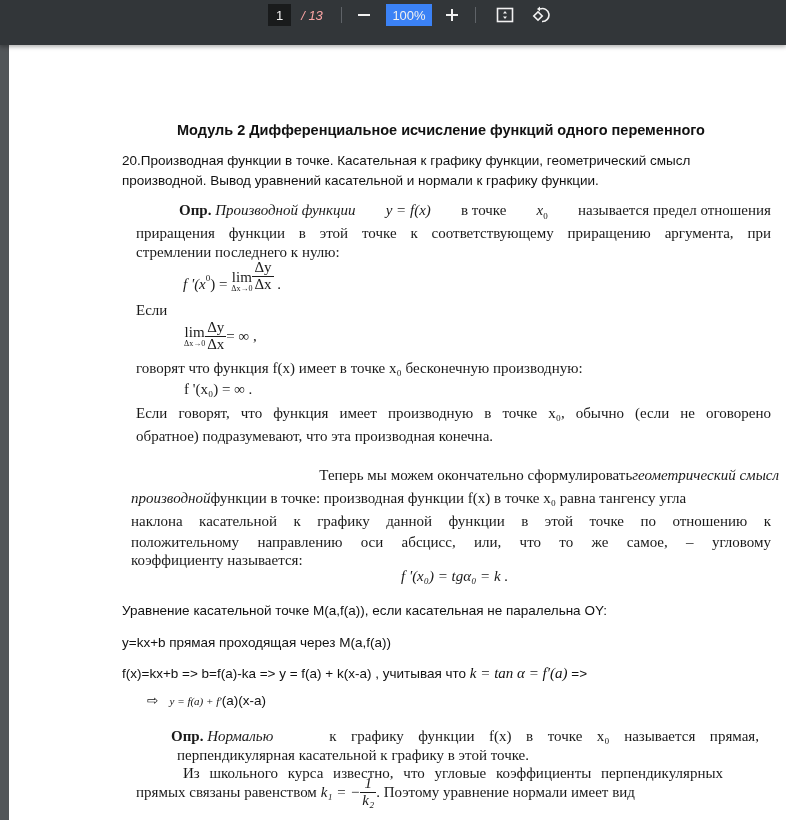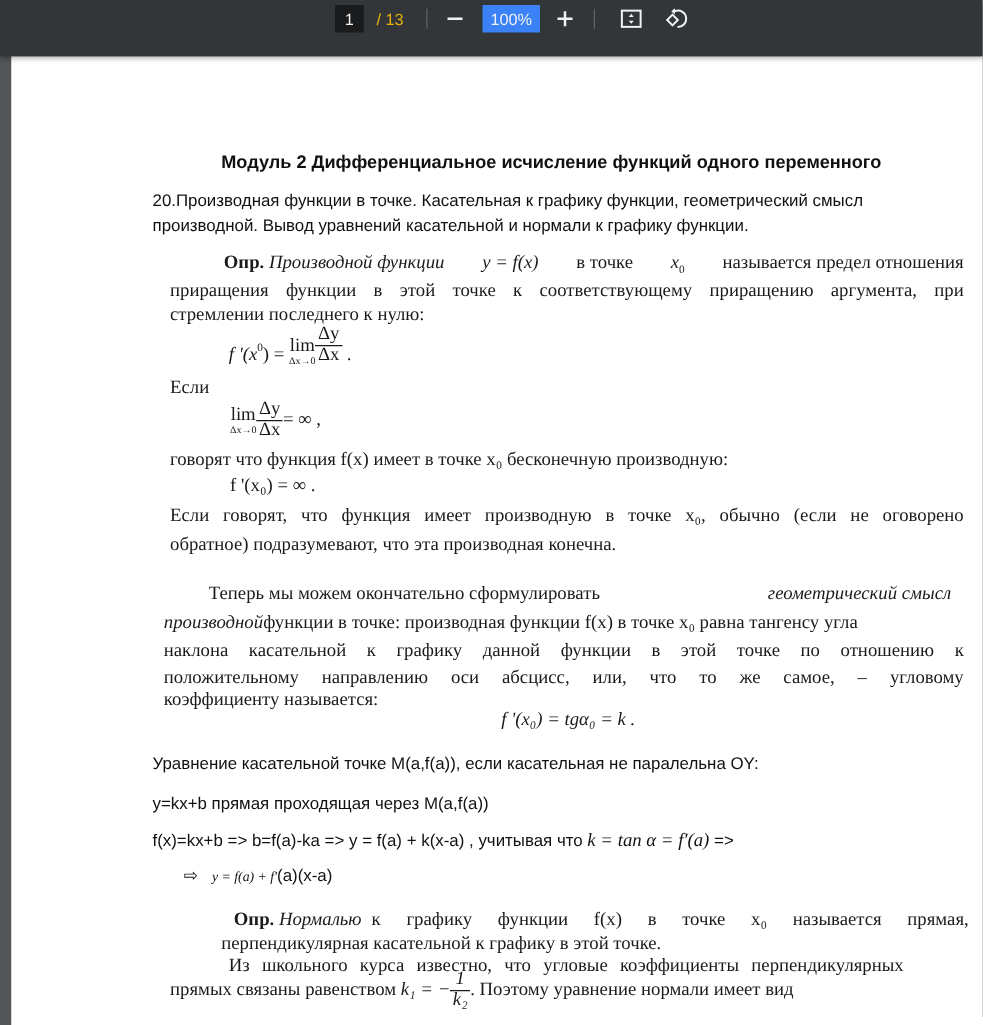--- a/index.html
+++ b/index.html
@@ -11,21 +11,21 @@
   }
   .toolbar {
     position: absolute; left: 0; top: 0; width: 786px; height: 45px;
     background: #323639;
     color: #f1f1f1;
     box-shadow: 0 2px 4px rgba(0,0,0,0.3);
     z-index: 5;
   }
   .tb-item { position: absolute; top: 4px; height: 22px; display: flex; align-items: center; justify-content: center; font-size: 13px; }
   .page-input { left: 268px; width: 23px; background: #191b1c; color: #f1f1f1; justify-content: center; }
-  .page-total { left: 295px; width: 34px; color: #eab308; }
+  .page-total { left: 295px; width: 34px; color: #fca5a5; font-style: italic; }
   .sep { position: absolute; top: 7px; width: 1px; height: 16px; background: #5f6368; }
   .icon-btn { width: 24px; cursor: pointer; }
   .zoom-val { left: 386px; width: 46px; background: #3b82f6; color: #f1f1f1; font-size: 13px; }
   .viewer {
     position: absolute; left: 9px; top: 45px; width: 777px; height: 775px;
     background: #ffffff;
     overflow: hidden;
   }
   .serif { font-family: "Liberation Serif", serif; color: #1a1a1a; }
   .sans { font-family: "Liberation Sans", sans-serif; color: #111; }
@@ -116,21 +116,21 @@
       </span>
     <span>= ∞ ,</span>
   </div>
 
   <div class="line serif r15" style="left:127px; top:315px;">говорят что функция f(x) имеет в точке x₀ бесконечную производную:</div>
   <div class="line serif r15" style="left:175px; top:336px;">f '(x₀) = ∞ .</div>
 
   <div class="line serif r15 just" style="left:127px; top:360px; width:635px;">Если говорят, что функция имеет производную в точке x₀, обычно (если не оговорено</div>
   <div class="line serif r15" style="left:127px; top:383px;">обратное) подразумевают, что эта производная конечна.</div>
 
-  <div class="line serif r15" style="left:158px; top:422px; width:594px; display:flex; justify-content:space-between;">
+  <div class="line serif r15" style="left:176px; top:422px; width:594px; display:flex; justify-content:flex-end;">
     <span>Теперь мы можем окончательно сформулировать</span>
       <i>геометрический смысл</i>
   </div>
   <div class="line serif r15" style="left:122px; top:445px; width:640px; display:flex; justify-content:space-between;">
     <i>производной</i>
       <span style="flex:1; margin-left:0;">функции в точке: производная функции f(x) в точке x₀ равна тангенсу угла</span>
   </div>
   <div class="line serif r15 just" style="left:122px; top:468px; width:640px;">наклона касательной к графику данной функции в этой точке по отношению к</div>
   <div class="line serif r15 just" style="left:122px; top:489px; width:640px;">положительному направлению оси абсцисс,  или, что то же самое, – угловому</div>
   <div class="line serif r15" style="left:122px; top:507px;">коэффициенту называется:</div>
@@ -141,21 +141,21 @@
   <div class="line sans s14" style="left:113px; top:620px;">
     <span>f(x)=kx+b =&gt; b=f(a)-ka =&gt; y = f(a) + k(x-a) , учитывая что</span>
     <i class="m" style="font-size:15px;">k = tan α = f′(a)</i>
     <span>=&gt;</span>
   </div>
   <div class="line sans s14" style="left:138px; top:647px;">
     <span>⇨</span>
     &nbsp;&nbsp;<i class="m" style="font-size:11px;">y = f(a) + f′</i><span>(a)(x-a)</span>
   </div>
 
-  <div class="line serif r15" style="left:178px; top:683px; width:588px; display:flex; justify-content:flex-end;">
+  <div class="line serif r15" style="left:162px; top:683px; width:588px; display:flex; justify-content:flex-end;gap:48px;">
     <span><b>Опр.</b> <i>Нормалью</i></span>
     <span style="flex:1; margin-left:8px; text-align:justify; text-align-last:justify;">к графику функции f(x) в точке x₀ называется прямая,</span>
   </div>
   <div class="line serif r15" style="left:127px; top:702px;margin-left:41px;">перпендикулярная касательной к графику в этой точке.</div>
   <div class="line serif r15 just" style="left:174px; top:720px; width:540px;">Из школьного курса известно, что угловые коэффициенты перпендикулярных</div>
   <div class="line serif r15" style="left:127px; top:731px; display:flex; align-items:center;">
     <span>прямых связаны равенством</span>&nbsp;
     <i class="m">k₁ = −</i>
     <span class="frac" style="font-style:italic;">
         <span class="num">1</span>

